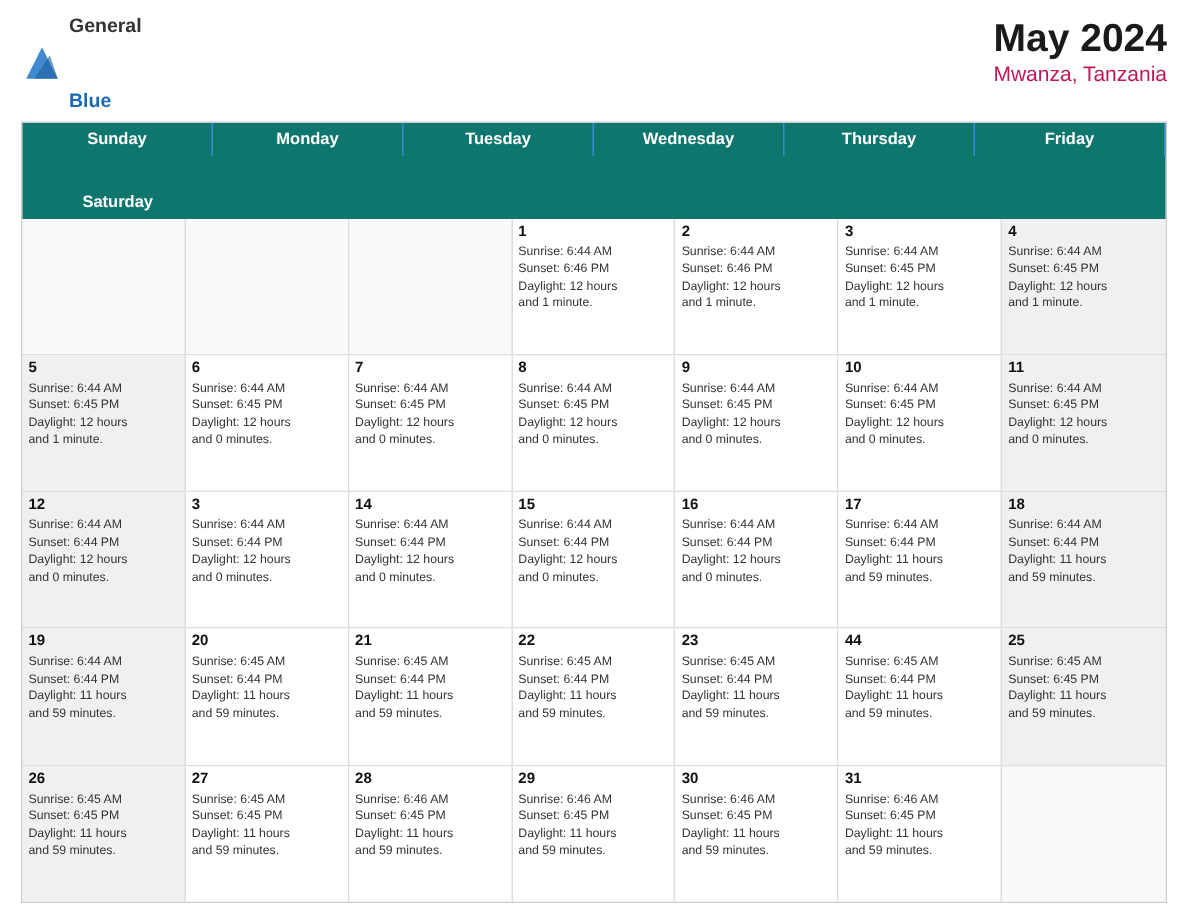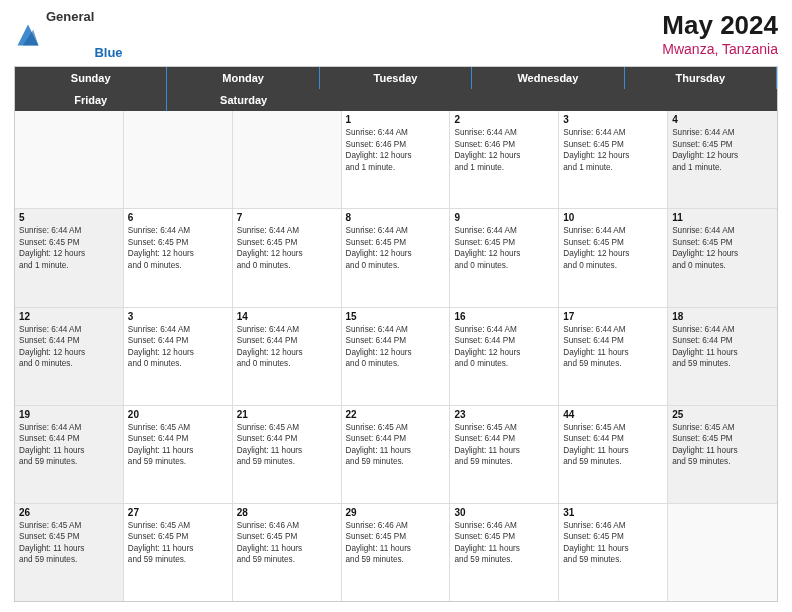--- a/index.html
+++ b/index.html
@@ -23,21 +23,21 @@
       align-items: flex-start;
       margin-bottom: 6px;
     }
     .logo {
       display: flex;
       align-items: center;
       gap: 4px;
     }
     .logo-text {
       display: flex;
-      flex-direction: row;
+      flex-direction: column;
       font-size: 13px;
       font-weight: bold;
       line-height: 1.1;
     }
     .logo-text .general { color: #333; }
     .logo-text .blue { color: #1a6bb5; margin-top: 36px; }
     .logo-icon {
       width: 28px;
       height: 28px;
     }
@@ -54,32 +54,32 @@
       color: #be185d;
     }
     .calendar {
       flex: 1;
       display: flex;
       flex-direction: column;
       border: 1px solid #ccc;
     }
     .cal-header {
       display: grid;
-      grid-template-columns: repeat(5, 1fr);
-      background: #404040;
+      grid-template-columns: repeat(6, 1fr);
+      background: #0f766e;
     }
     .cal-header-cell {
       color: #fff;
       font-size: 11px;
       font-weight: bold;
       text-align: center;
       padding: 5px 2px;
       border-right: 1px solid #3a8ad4;
     }
-    .cal-header-cell:last-child { border-right: none; }
+    .cal-header-cell:last-child { border-right: none; margin-top: 20px; }
     .cal-body {
       display: flex;
       flex-direction: column;
       flex: 1;
     }
     .cal-row {
       display: grid;
       grid-template-columns: repeat(7, 1fr);
       flex: 1;
       border-bottom: 1px solid #ddd;

